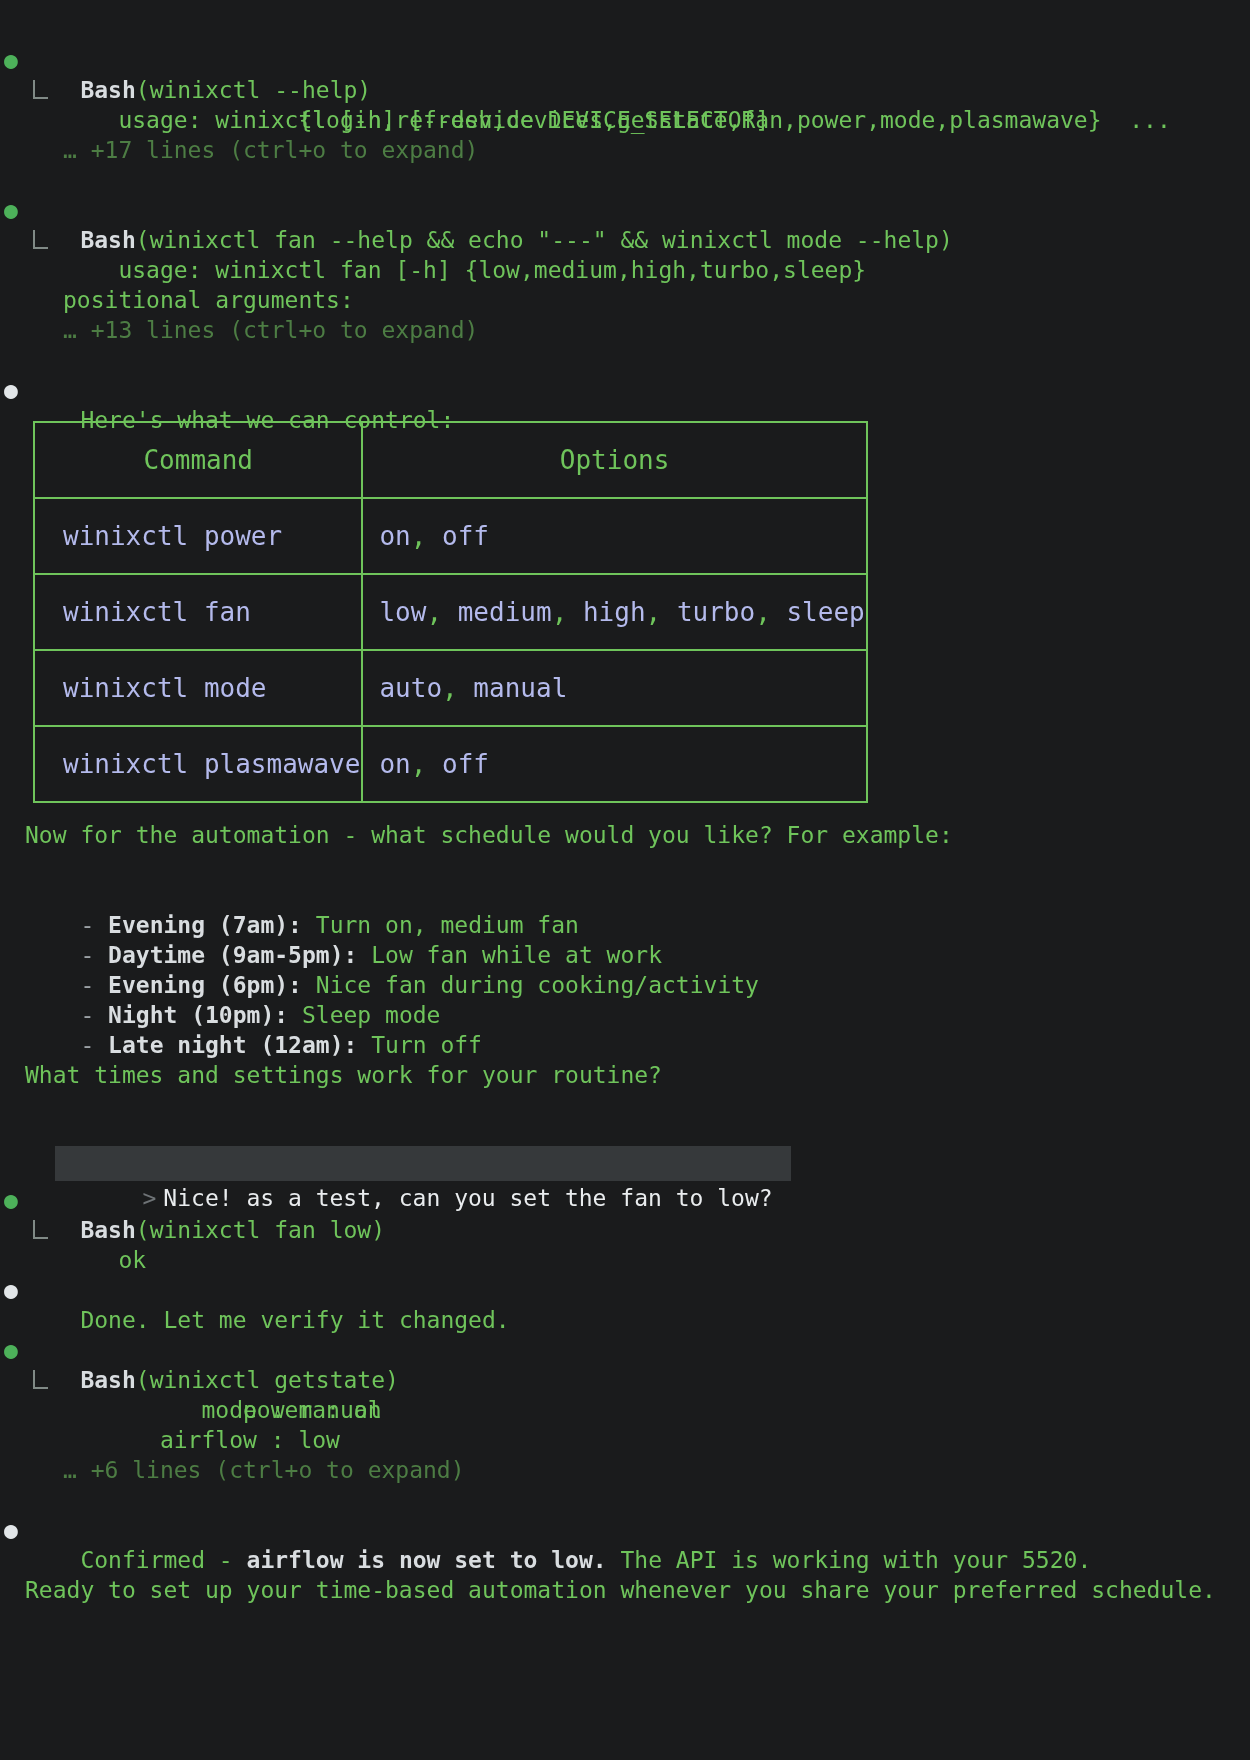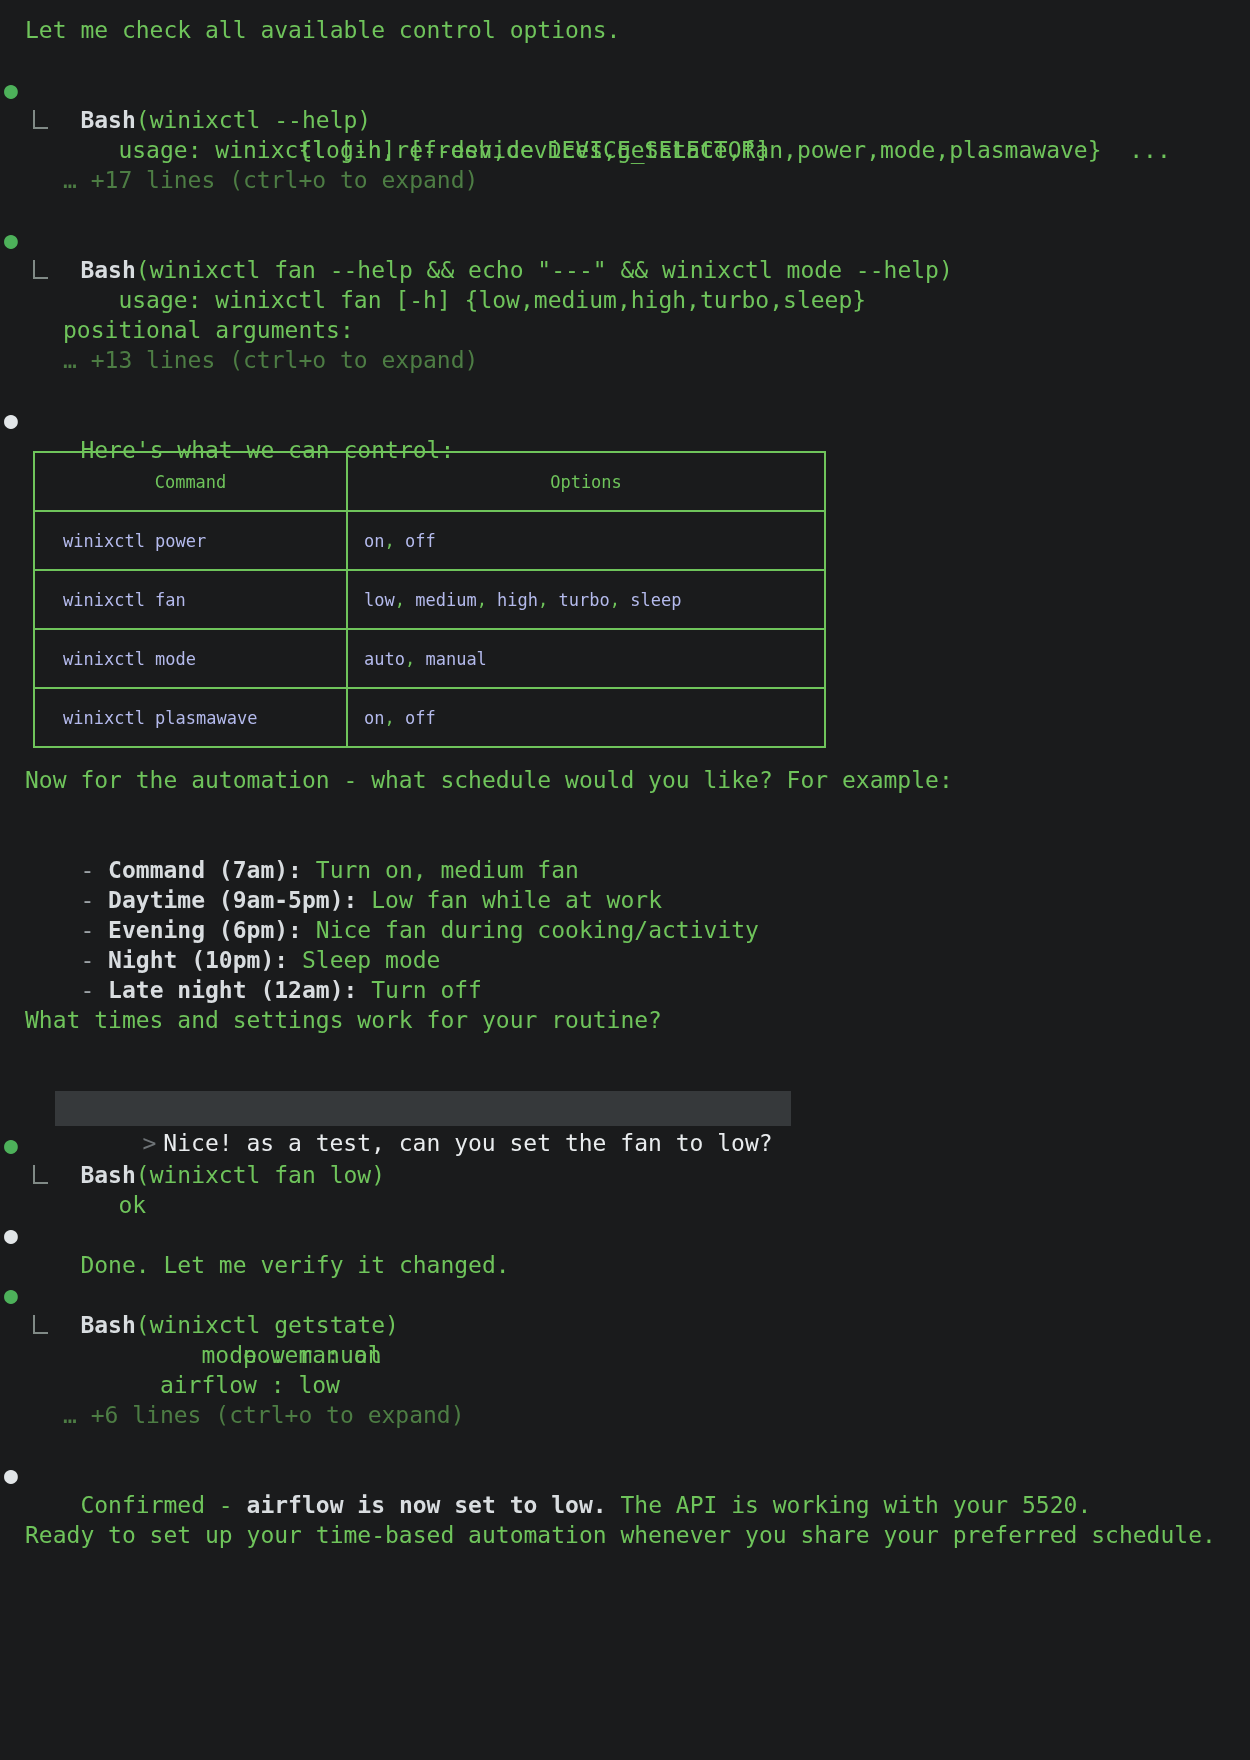--- a/index.html
+++ b/index.html
@@ -14,42 +14,41 @@
   .b      { font-weight:bold;margin-top:12px; }
   .gray   { color:#9ca2a6; }
   .bullet { position:absolute; left:-21px; top:0; }
   .bullet.g { color:#4db15a; }
   .bullet.w { color:#e2e6e8; }
   .out { padding-left:38px; }
   .elbow { position:absolute; left:8px; top:5px; width:13px; height:17px;
            border-left:2px solid #808a86; border-bottom:2px solid #808a86; }
   
   .ctl-table { border-collapse:collapse; margin:16px 0 17px 8px; }
-  .ctl-table td { border:2px solid #6fc45b; height:59px; box-sizing:border-box;
-                  font-size:17px; line-height:30px; white-space:pre; }
+  .ctl-table td { border:2px solid #6fc45b; height:76px; box-sizing:border-box;
+                  font-size:26px; line-height:30px; white-space:pre; }
   .ctl-table td.hdr { text-align:center; color:#6fc45b; padding:0; }
   .ctl-table td.c1 { width:313px; }
   .ctl-table td.c2 { width:478px; }
   .ctl-table td.cell1 { padding-left:28px; color:#b4baec; }
   .ctl-table td.cell2 { padding-left:16px; }
   .ctl-table .opt { color:#b4baec;margin-top:32px; }
   .ctl-table .sep { color:#6fc45b; }
   
   .uline { height:35px; margin-left:-25px; white-space:pre; }
   .ubar  { display:inline-block; height:35px; line-height:35px;
            background:#36393b; padding:0 18px 0 4px; }
   .uprompt { color:#6e7376; }
   .utext { color:#e9ecee; margin-left:7px; }
 </style>
 </head>
 <body>
 
 <div class="term">
 
-  <div class="line green">Let me check all available control options.</div>
   <div class="blank"></div>
 
   <div class="line">
     <span class="bullet g">●</span><span class="white b">Bash</span><span class="green">(winixctl --help)</span>
   </div>
   <div class="line out">
     <span class="elbow"></span><span class="green">usage: winixctl [-h] [--device DEVICE_SELECTOR]</span>
   </div>
   <div class="line out green">                 {login,refresh,devices,getstate,fan,power,mode,plasmawave}  ...</div>
   <div class="line out dim">… +17 lines (ctrl+o to expand)</div>
@@ -92,21 +91,21 @@
       <td class="cell1 c1">winixctl plasmawave</td>
       <td class="cell2 c2"><span class="opt">on</span><span class="sep">, </span><span class="opt">off</span></td>
     </tr>
   </tbody>
     </table>
 
   <div class="line green">Now for the automation - what schedule would you like? For example:</div>
   <div class="blank"></div>
 
   <div class="line">
-    <span class="gray">- </span><span class="white b">Command (7am):</span><span class="green"> Turn on, medium fan</span>
+    <span class="gray">- </span><span class="white b">Evening (7am):</span><span class="green"> Turn on, medium fan</span>
   </div>
   <div class="line">
     <span class="gray">- </span><span class="white b">Daytime (9am-5pm):</span><span class="green"> Low fan while at work</span>
   </div>
   <div class="line">
     <span class="gray">- </span><span class="white b">Evening (6pm):</span><span class="green"> Nice fan during cooking/activity</span>
   </div>
   <div class="line">
     <span class="gray">- </span><span class="white b">Night (10pm):</span><span class="green"> Sleep mode</span>
   </div>

